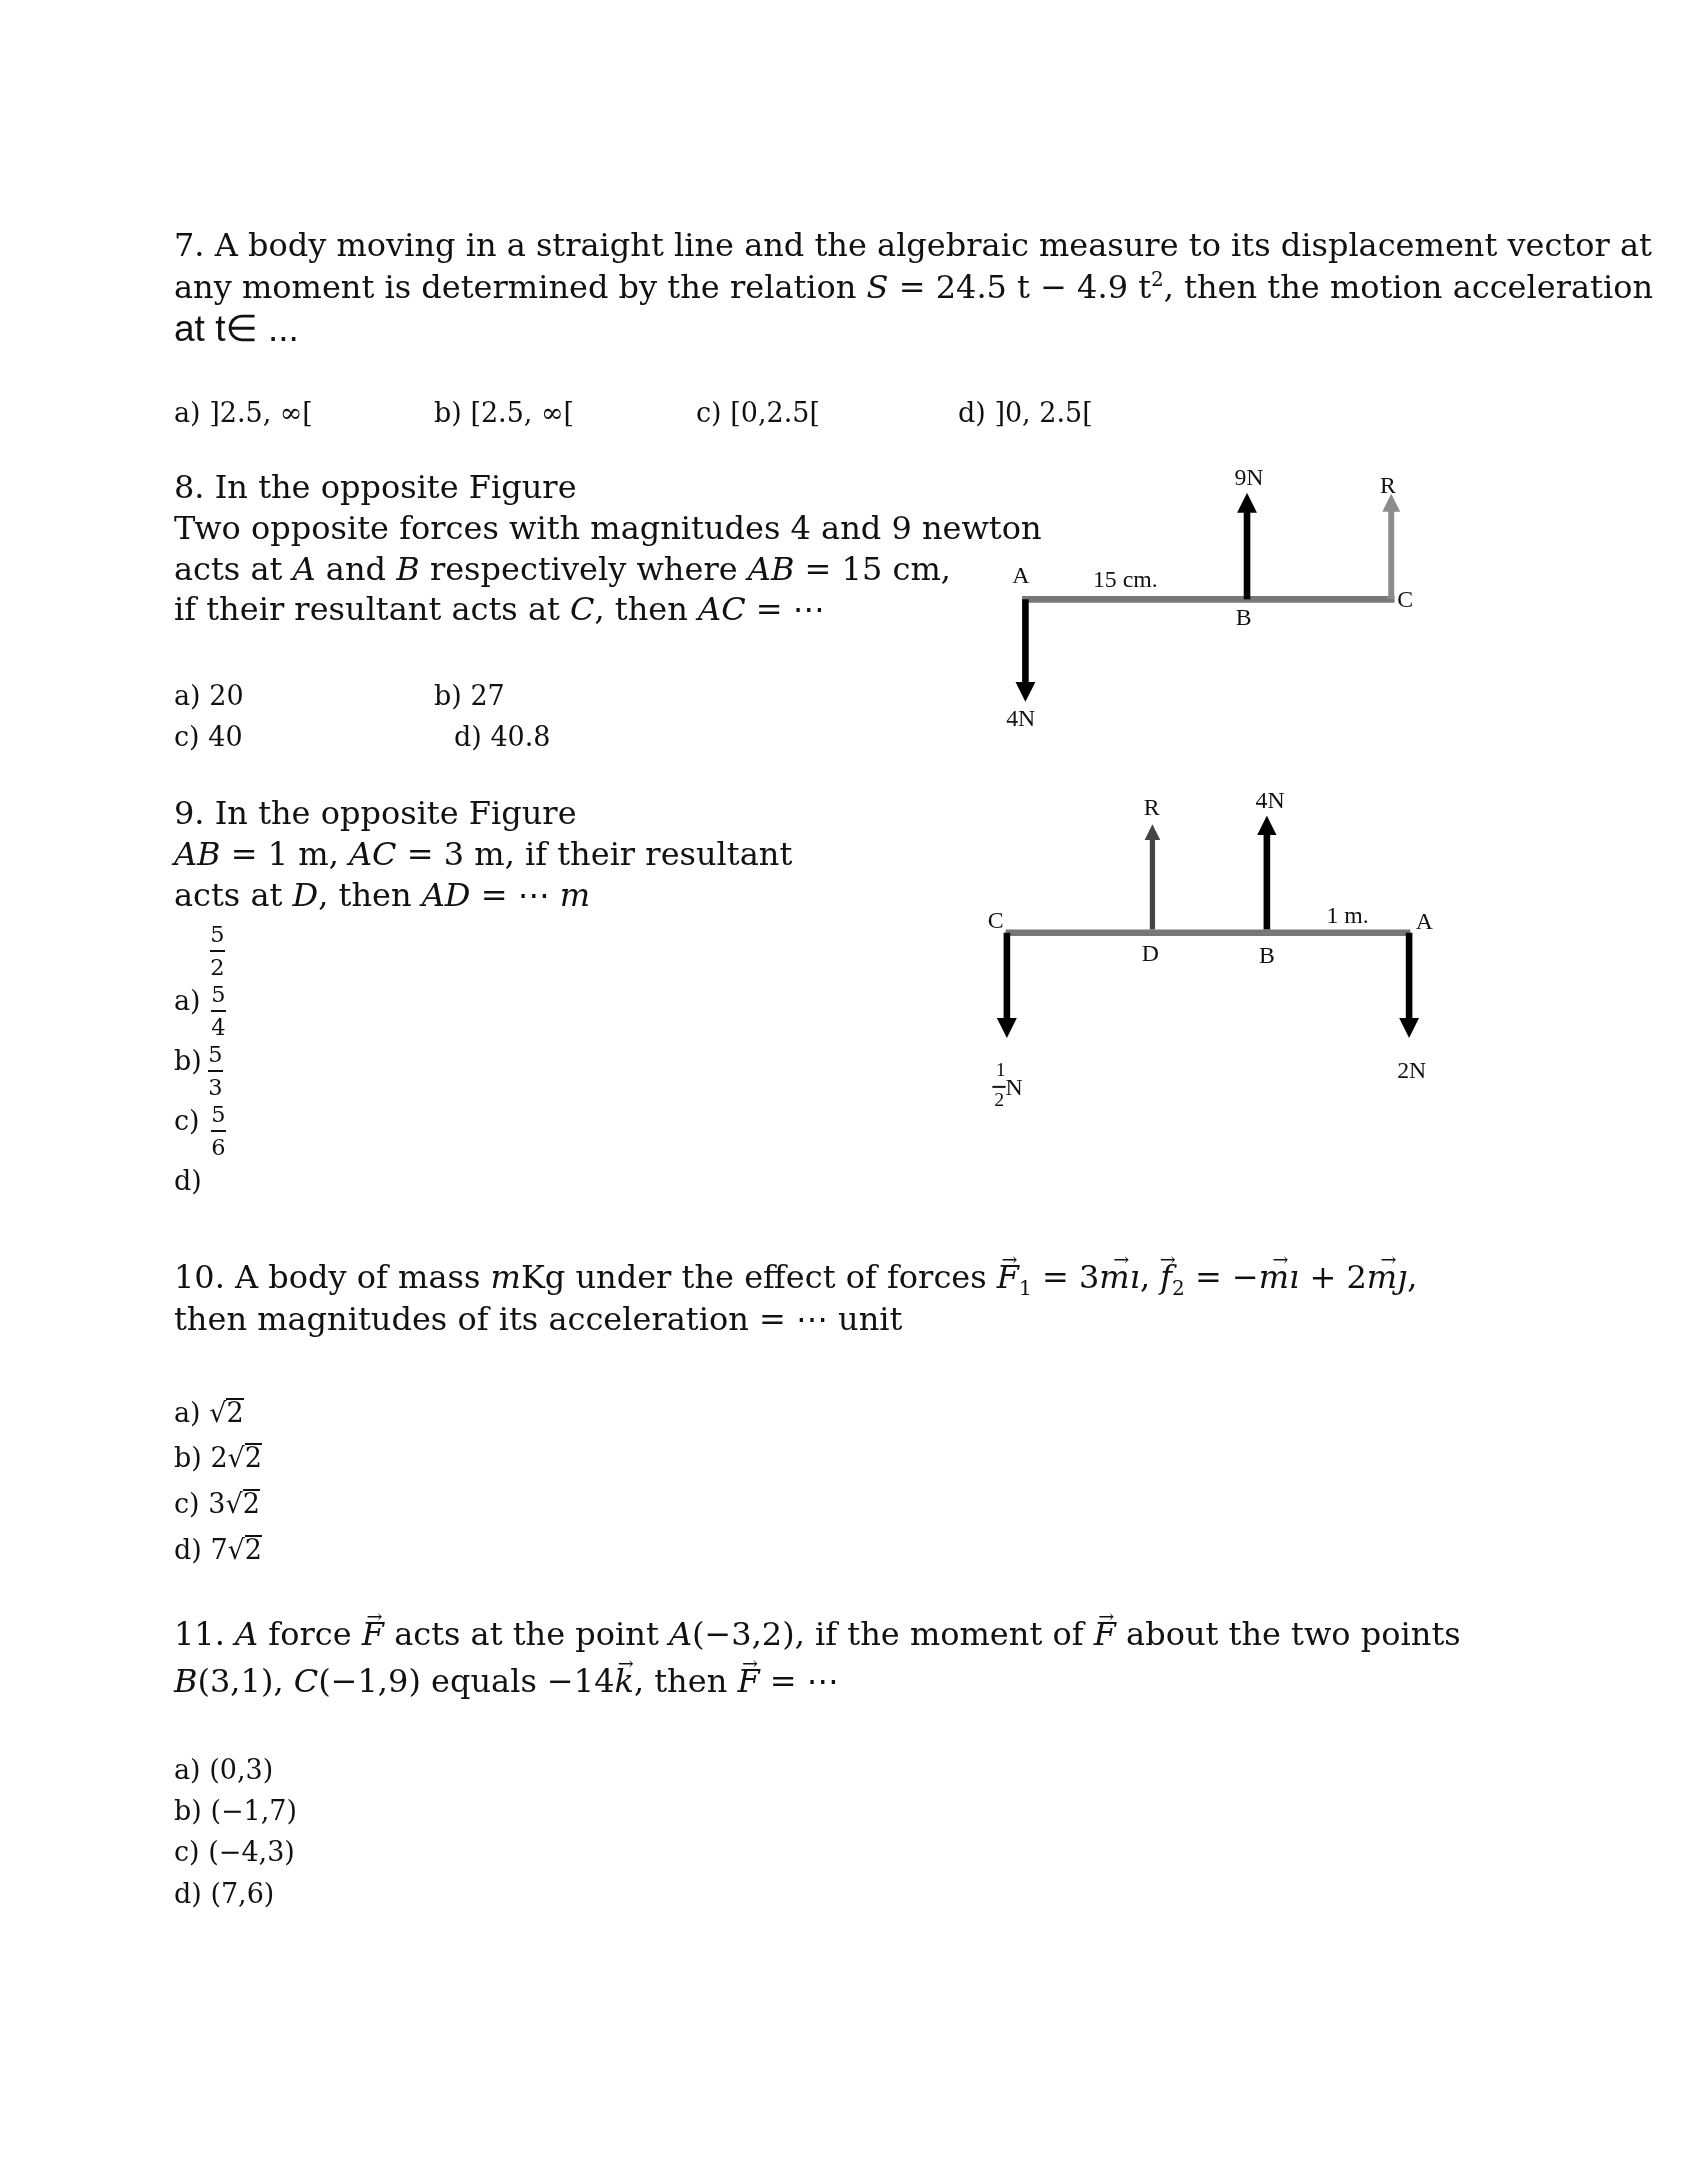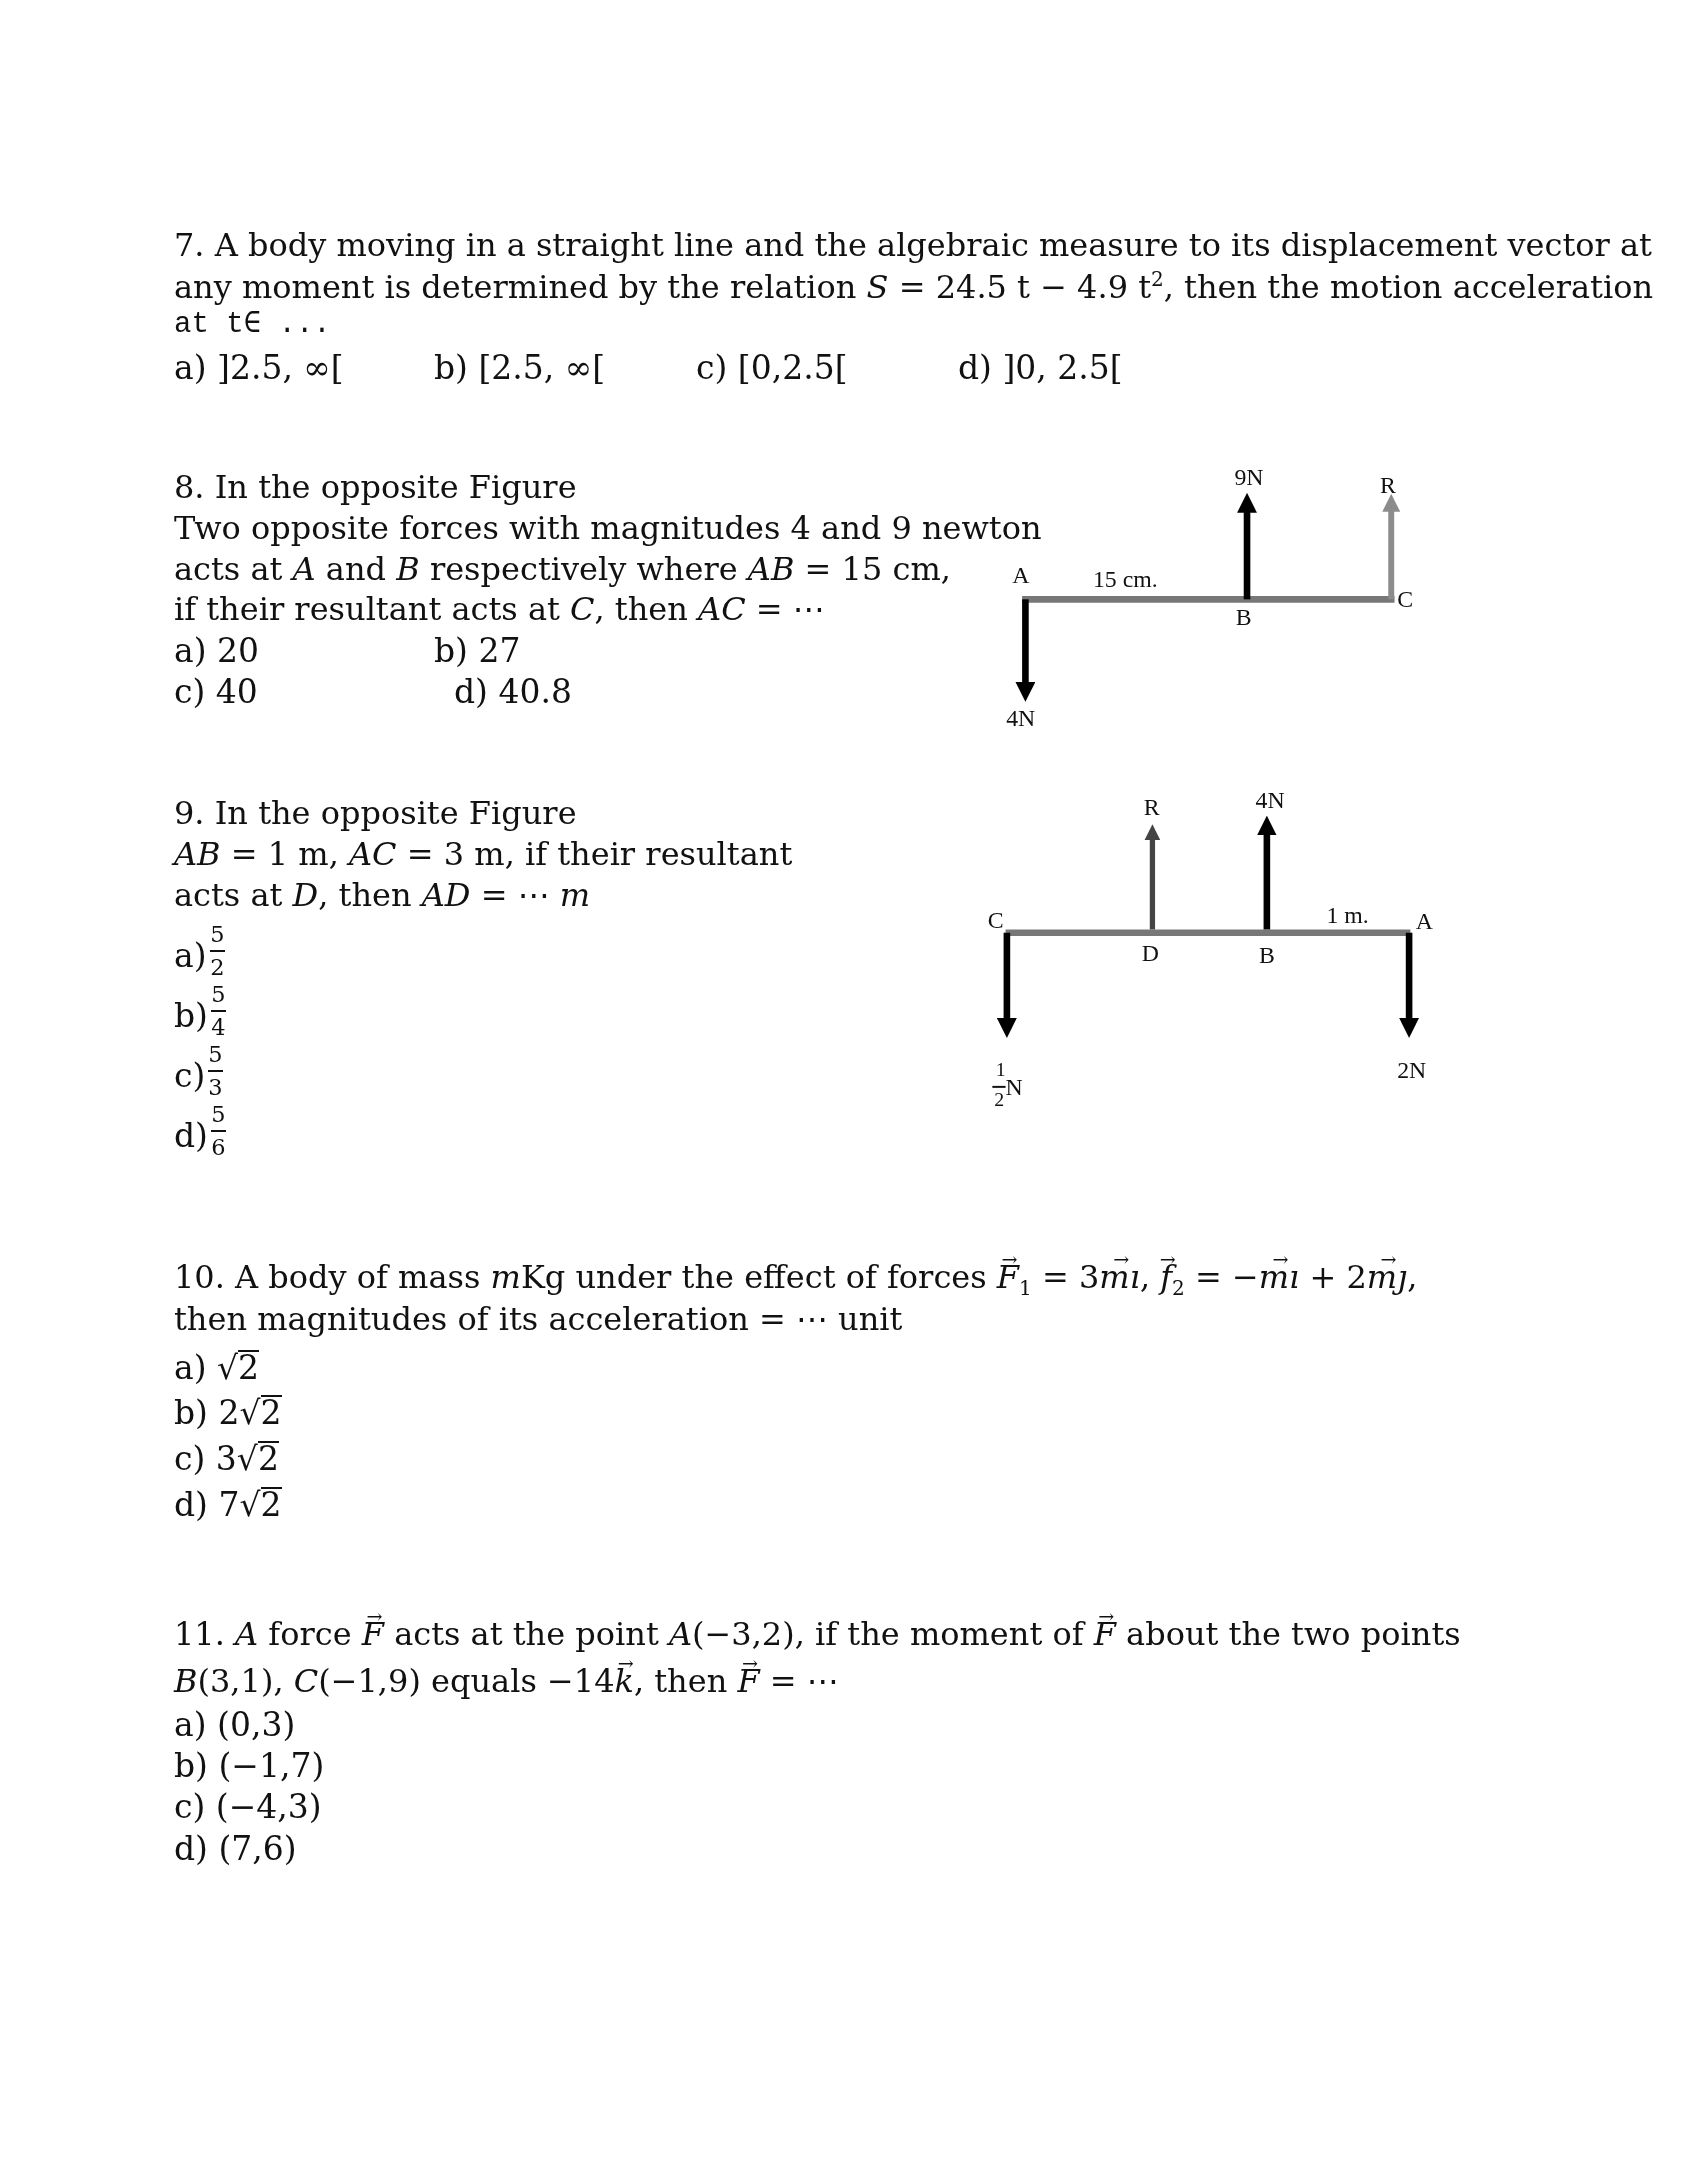--- a/index.html
+++ b/index.html
@@ -1,35 +1,35 @@
 <!DOCTYPE html>
 <html style="font-size:10.6px"><head>
 <meta charset="utf-8">
 <style>
   html, body { margin:0; padding:0; background:#ffffff; }
   body { width:1687px; height:2183px; position:relative; overflow:hidden;
          font-family:"DejaVu Serif", "Liberation Serif", serif; color:#111; }
   .ln { position:absolute; left:174px; font-size:32px; line-height:1; white-space:nowrap;text-align:right; }
-  .opt { position:absolute; font-size:33px; white-space:nowrap; line-height:1; }
+  .opt { position:absolute; font-size:27px; white-space:nowrap; line-height:1;margin-top:48px; }
   i.v { font-style:italic; }
   .vec { position:relative; display:inline-block; font-style:italic; }
   .vec::before { content:"\2192"; position:absolute; left:50%; transform:translateX(-40%); top:-0.55em; font-size:0.6em; font-style:normal; }
   .frac { position:absolute; display:flex; flex-direction:column; align-items:center; font-size:22.5px; line-height:1; }
   .frac .bar { width:14.6px; height:2px; background:#111; margin:4px 0; }
   svg { position:absolute; left:0; top:0; }
   .dl { font-family:"Liberation Serif", serif; font-size:36px; fill:#111; }
   .sqrt { display:inline-block; border-top:2px solid #111; padding-top:1.3px; line-height:0.9; }
 </style>
 </head>
 <body>
 
 <div>
   <div class="ln" style="top:229px">7. A body moving in a straight line and the algebraic measure to its displacement vector at</div>
   <div class="ln" style="top:269px"><span>any moment is determined by the relation </span><i class="v">S</i><span> = 24.5 t − 4.9 t</span><sup style="font-size:20px">2</sup><span>, then the motion acceleration</span></div>
-  <div class="ln" style="top:310px;font-family:Liberation Mono, monospace;font-size:29px">at  t∈ ...</div>
+  <div class="ln" style="top:310px;font-family:Liberation Sans, sans-serif;font-size:37px">at  t∈ ...</div>
   <div class="opt" style="left:174px;top:351px">a) ]2.5, ∞[</div>
   <div class="opt" style="left:434px;top:351px">b) [2.5, ∞[</div>
   <div class="opt" style="left:696px;top:351px">c) [0,2.5[</div>
   <div class="opt" style="left:958px;top:351px">d) ]0, 2.5[</div>
 </div>
 
 <div>
   <div class="ln" style="top:471px">8. In the opposite Figure</div>
   <div class="ln" style="top:512px">Two opposite forces with magnitudes 4 and 9 newton</div>
   <div class="ln" style="top:553px"><span>acts at </span><i class="v">A</i><span> and </span><i class="v">B</i><span> respectively where </span><i class="v">AB</i><span> = 15 cm,</span></div>

